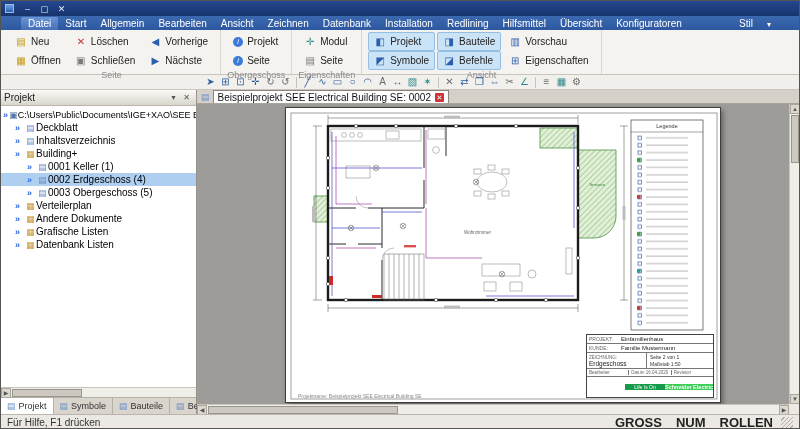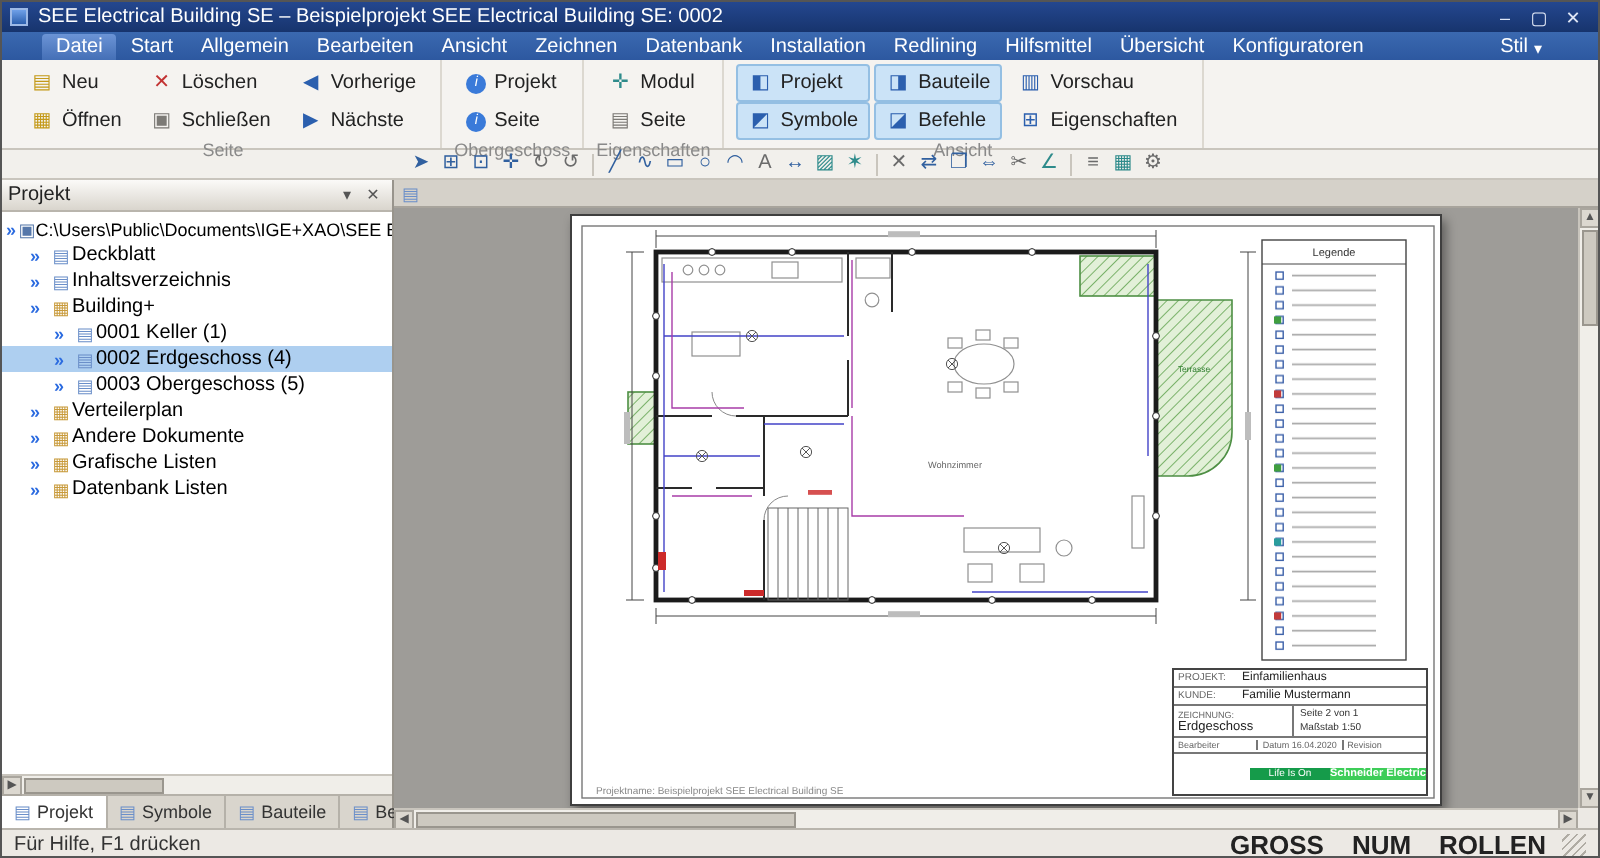--- a/index.html
+++ b/index.html
@@ -10,21 +10,21 @@
   .titlebar { height:15px; background:linear-gradient(#24478f,#17346d); display:flex; align-items:center; color:#fff; font-size:10px; padding:0 4px; }
   .appicon { width:9px; height:9px; background:linear-gradient(#6fa0e8,#2b5fae); border:1px solid #9db9e6; margin-right:5px; }
   .titletext { flex:1; white-space:nowrap; overflow:hidden; }
   .winbtn { width:17px; text-align:center; font-size:9px; color:#dfe6f5; cursor:default; }
 
   
   .menubar { height:14px; background:linear-gradient(#3b69b0,#2d58a0); display:flex; align-items:center; color:#fff; font-size:10px; padding:0 20px; }
   .mtab { padding:0 7px; height:13px; line-height:13px; white-space:nowrap; }
   .mtab.active { background:linear-gradient(#6b94d6,#446fb6); border-radius:2px 2px 0 0; }
   .menuspacer { flex:1; }
-  .styleitem { display:flex; align-items:flex-end; gap:3px; padding-right:8px; }
+  .styleitem { display:flex; align-items:flex-end; gap:14px; padding-right:8px; }
   .styleitem .caret { font-size:8px; }
 
   
   .ribbon { height:45px; background:#f5f3f0; border-bottom:1px solid #c9c5bd; display:flex; align-items:stretch; padding-left:2px; }
   .rgroup { display:flex; flex-direction:column; padding:2px 6px 0 6px; border-right:1px solid #dcd8d0; }
   .rrows { display:grid; grid-template-rows:19px 19px; grid-auto-flow:column; column-gap:2px; row-gap:0; }
   .rbtn { display:flex; align-items:center; gap:4px; padding:0 5px; border:1px solid transparent; border-radius:2px; font-size:10px; color:#222; white-space:nowrap; }
   .rbtn.on { background:#cbe3f7; border-color:#94bfe3; }
   .ric { width:12px; text-align:center; font-size:10px; line-height:12px; }
   .ic-info { display:inline-block; width:10px; height:10px; border-radius:50%; background:#3a7ad9; color:#fff; font-size:7px; line-height:10px; text-align:center; font-style:italic; }
@@ -109,21 +109,20 @@
   .sbind { font-weight:bold; color:#222; margin-left:14px; font-size:13px; }
   .grip { width:12px; height:12px; margin-left:8px; background:repeating-linear-gradient(135deg, transparent 0 2px, #b0aca4 2px 3px); }
 </style>
 </head>
 <body>
 
 <div class="app">
 
   <div class="titlebar">
     <span class="appicon"></span>
-    <span class="titletext">SEE Electrical Building SE – Beispielprojekt SEE Electrical Building SE: 0002</span>
     <span class="winbtn">–</span>
     <span class="winbtn">▢</span>
     <span class="winbtn">✕</span>
   </div>
 
   <div class="menubar">
     <span class="mtab active">Datei</span>
     <span class="mtab">Start</span>
     <span class="mtab">Allgemein</span>
     <span class="mtab">Bearbeiten</span>
@@ -348,20 +347,24 @@
         <span class="ptab">
           <span class="ticon doc">▤</span>
           <span>Befehle</span>
         </span>
       </div>
     </div>
 
     <div class="docarea">
       <div class="doctabbar">
         <span class="dtabicon">▤</span>
+        <span class="doctab">
+          <span>Beispielprojekt SEE Electrical Building SE: 0002</span>
+          <span class="closer">✕</span>
+        </span>
       </div>
 
       <div class="canvas">
         <div class="page">
           <svg viewBox="0 0 436 296" width="436" height="296">
             <defs>
               <pattern id="hatch" width="4" height="4" patternUnits="userSpaceOnUse" patternTransform="rotate(45)">
                 <rect width="4" height="4" fill="#e2f0d8"></rect>
                 <line x1="0" y1="0" x2="0" y2="4" stroke="#7ab26a" stroke-width="1"></line>
               </pattern>

